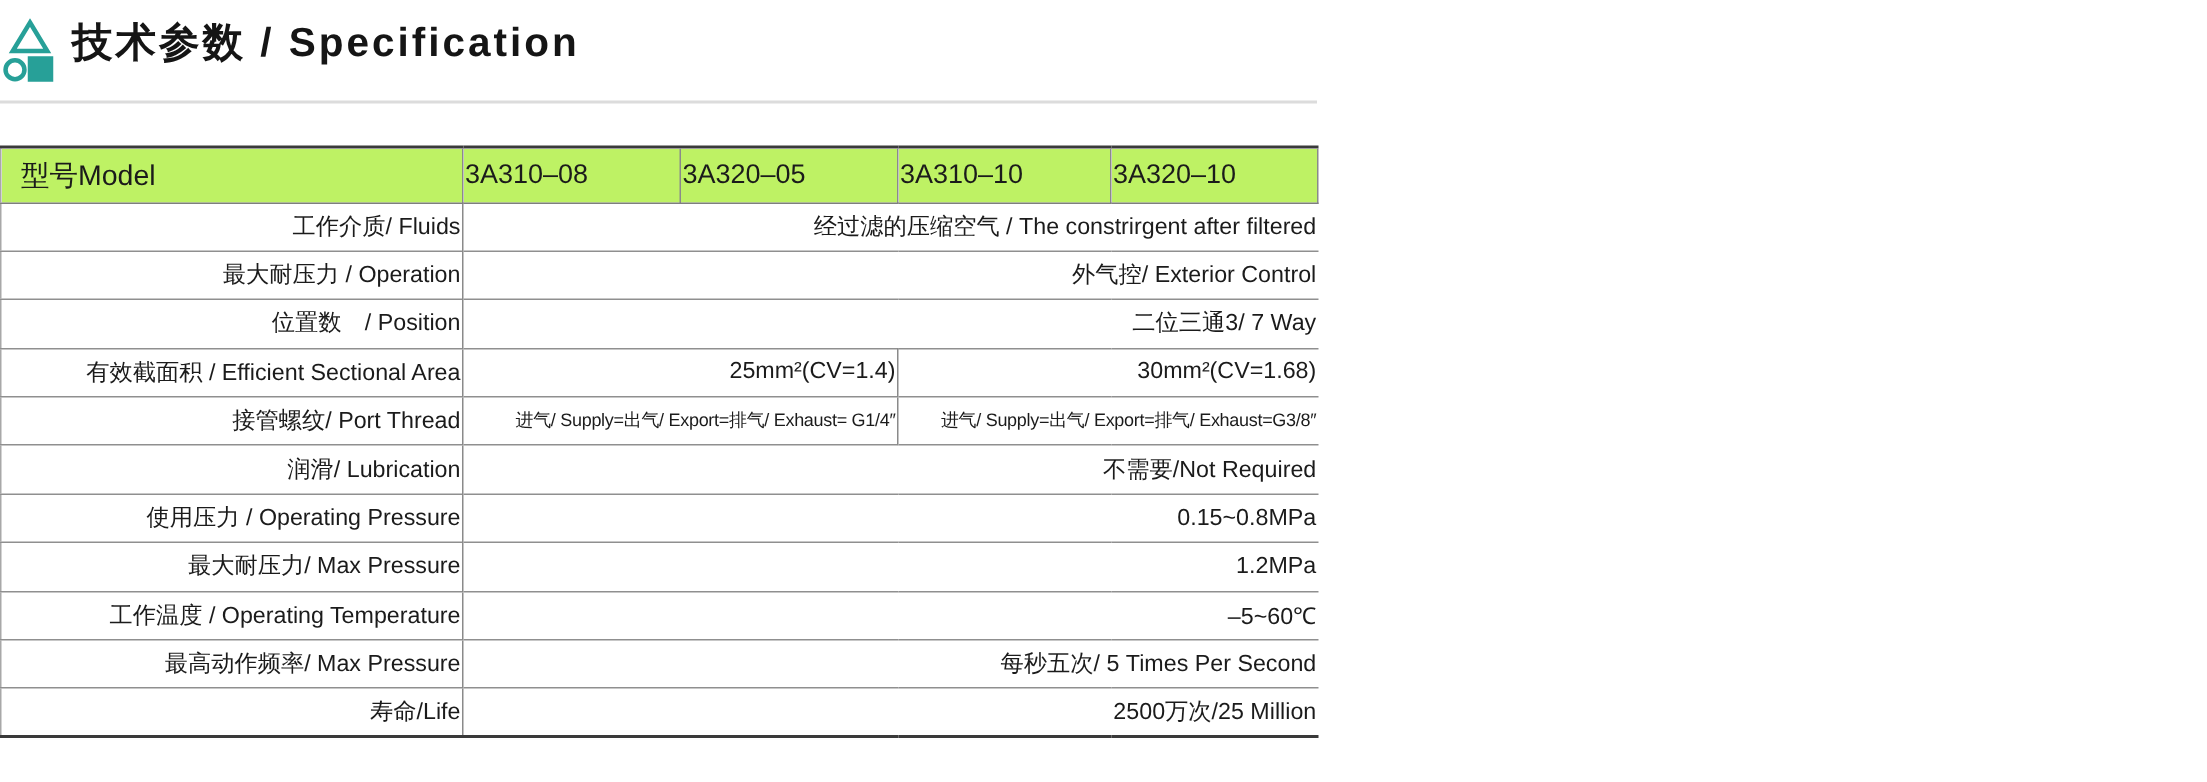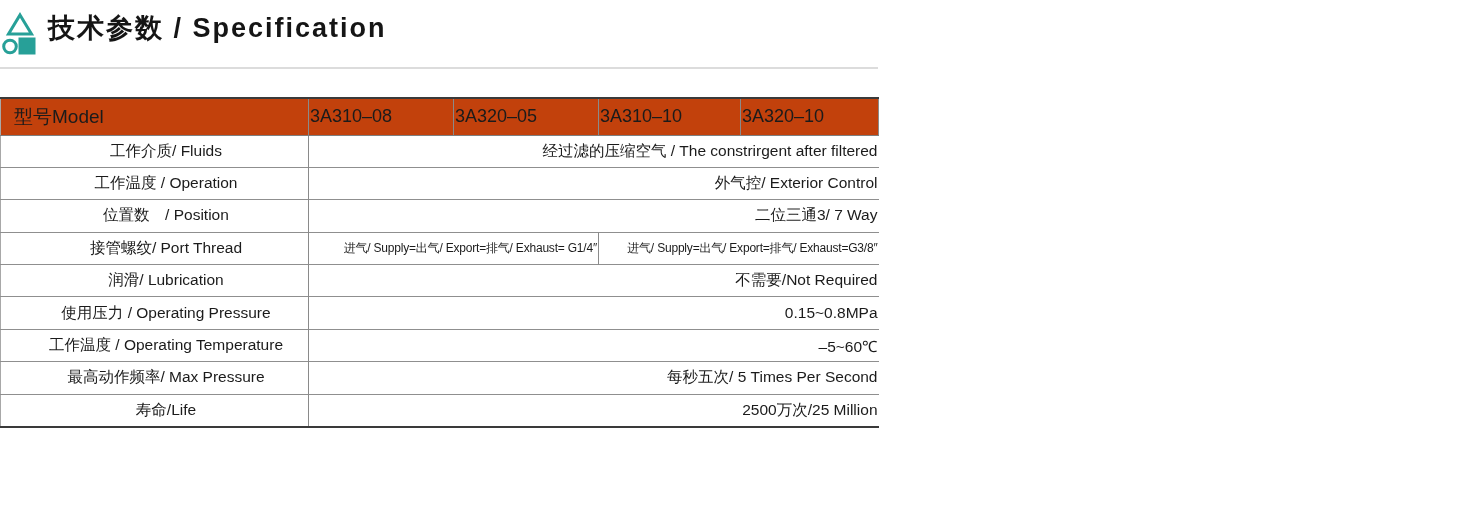--- a/index.html
+++ b/index.html
@@ -33,21 +33,21 @@
 
   
   table.spec {
     position: absolute; top: 97px; left: 0;
     width: 878px;
     border-collapse: collapse;
     table-layout: fixed;
     border-left: 1px solid #a8a8a8;
     border-bottom: 2px solid #3a3a3a;
   }
-  table.spec thead tr { height: 37px; background: #c2410c; }
+  table.spec thead tr { height: 37px; background: #bef264; }
   table.spec thead td {
     border-top: 2px solid #3a3a3a;
     border-bottom: 1px solid #7e7e7e;
     border-right: 1px solid #8a8a8a;
     font-size: 18px;
     text-align: left;
     vertical-align: middle;
     white-space: nowrap;
     overflow: hidden;
   }
@@ -58,21 +58,21 @@
   table.spec tbody td {
     border-top: 1px solid #8f8f8f;
     vertical-align: middle;
     font-size: 15.5px;
     white-space: nowrap;
     overflow: hidden;
   }
   table.spec tbody td.row-label {
     border-right: 1px solid #8a8a8a;
     padding-left: 24px;
-    text-align: center;
+    text-align: right;
   }
   table.spec tbody td.row-value { text-align: right; }
   table.spec tbody td.split-left { border-right: 1px solid #8a8a8a; }
   table.spec tbody tr.small-row td.row-value { font-size: 12px; letter-spacing: -0.2px; }
 </style>
 </head>
 <body>
 
 <div class="stage">
 
@@ -103,39 +103,48 @@
         <td>3A310–10</td>
         <td>3A320–10</td>
       </tr>
     </thead>
     <tbody>
       <tr>
         <td class="row-label">工作介质/ Fluids</td>
         <td class="row-value" colspan="4">经过滤的压缩空气 / The constrirgent after filtered</td>
       </tr>
       <tr>
-        <td class="row-label">工作温度 / Operation</td>
+        <td class="row-label">最大耐压力 / Operation</td>
         <td class="row-value" colspan="4">外气控/ Exterior Control</td>
       </tr>
       <tr>
         <td class="row-label">位置数　/ Position</td>
         <td class="row-value" colspan="4">二位三通3/ 7 Way</td>
+      </tr>
+      <tr>
+        <td class="row-label">有效截面积 / Efficient Sectional Area</td>
+        <td class="row-value split-left" colspan="2">25mm²(CV=1.4)</td>
+        <td class="row-value" colspan="2">30mm²(CV=1.68)</td>
       </tr>
       <tr class="small-row">
         <td class="row-label">接管螺纹/ Port Thread</td>
         <td class="row-value split-left" colspan="2">进气/ Supply=出气/ Export=排气/ Exhaust= G1/4″</td>
         <td class="row-value" colspan="2">进气/ Supply=出气/ Export=排气/ Exhaust=G3/8″</td>
       </tr>
       <tr>
         <td class="row-label">润滑/ Lubrication</td>
         <td class="row-value" colspan="4">不需要/Not Required</td>
       </tr>
       <tr>
         <td class="row-label">使用压力 / Operating Pressure</td>
         <td class="row-value" colspan="4">0.15~0.8MPa</td>
+      </tr>
+      <tr>
+        <td class="row-label">最大耐压力/ Max Pressure</td>
+        <td class="row-value" colspan="4">1.2MPa</td>
       </tr>
       <tr>
         <td class="row-label">工作温度 / Operating Temperature</td>
         <td class="row-value" colspan="4">–5~60℃</td>
       </tr>
       <tr>
         <td class="row-label">最高动作频率/ Max Pressure</td>
         <td class="row-value" colspan="4">每秒五次/ 5 Times Per Second</td>
       </tr>
       <tr>

